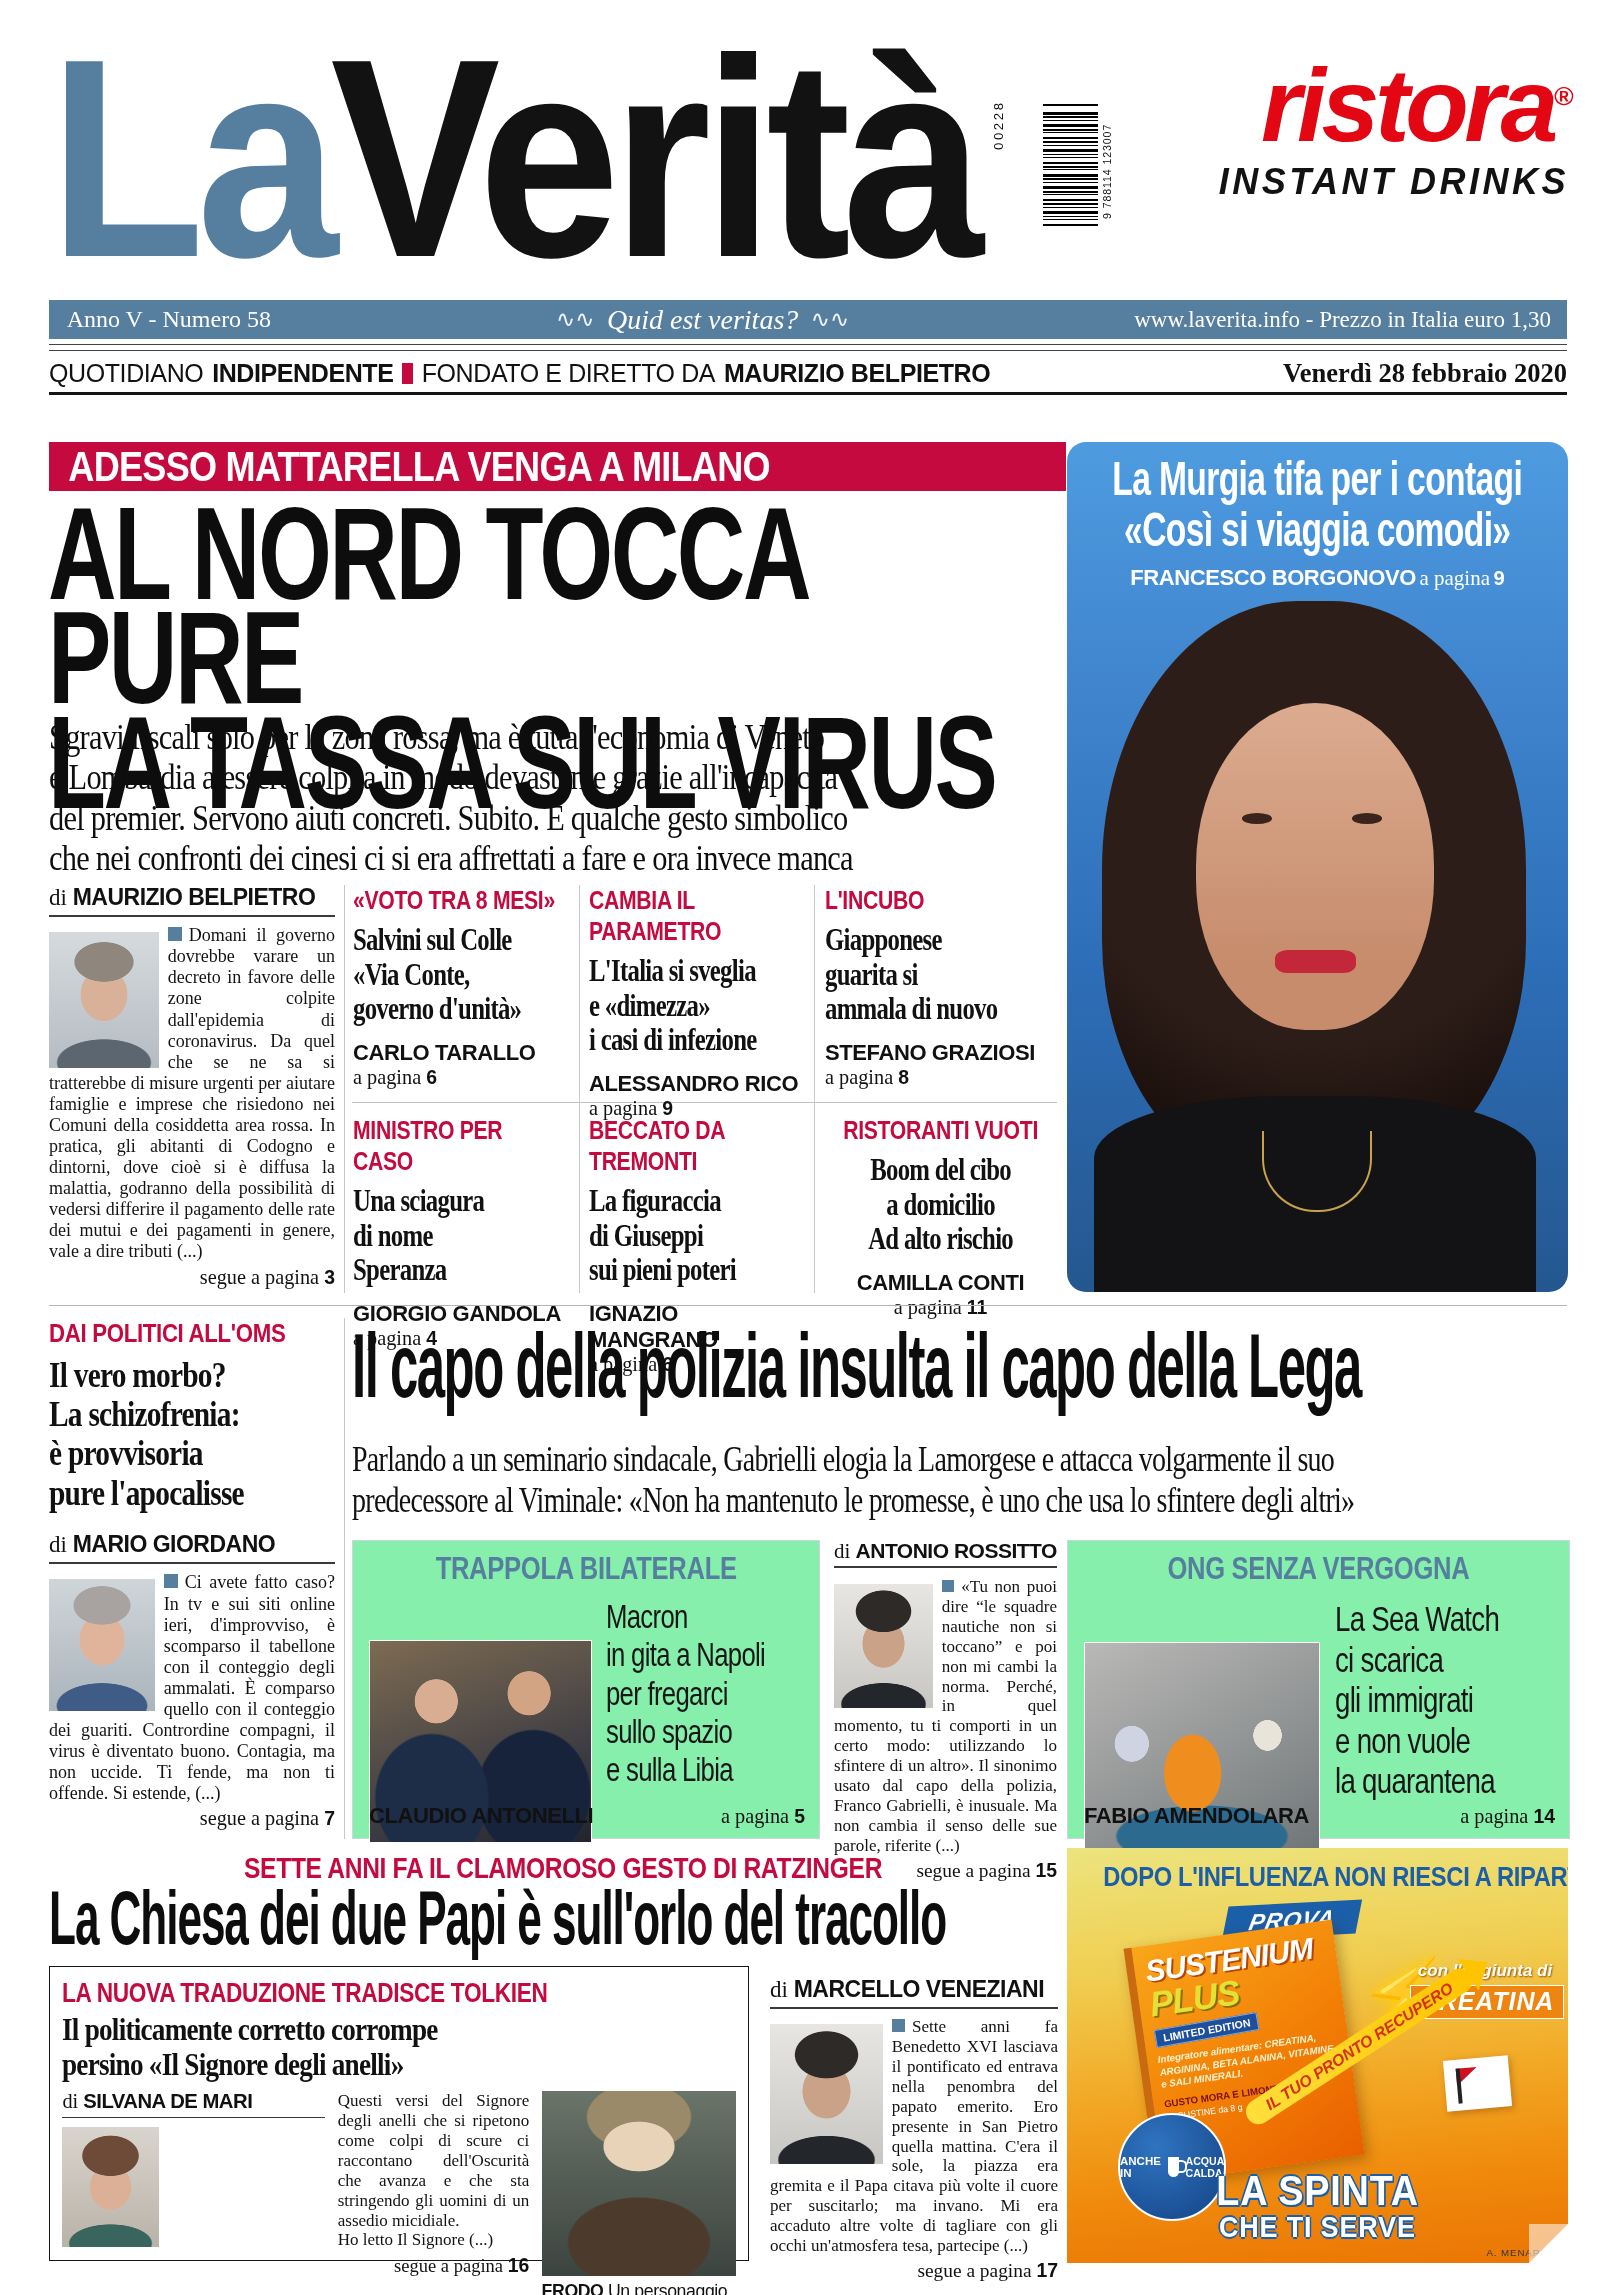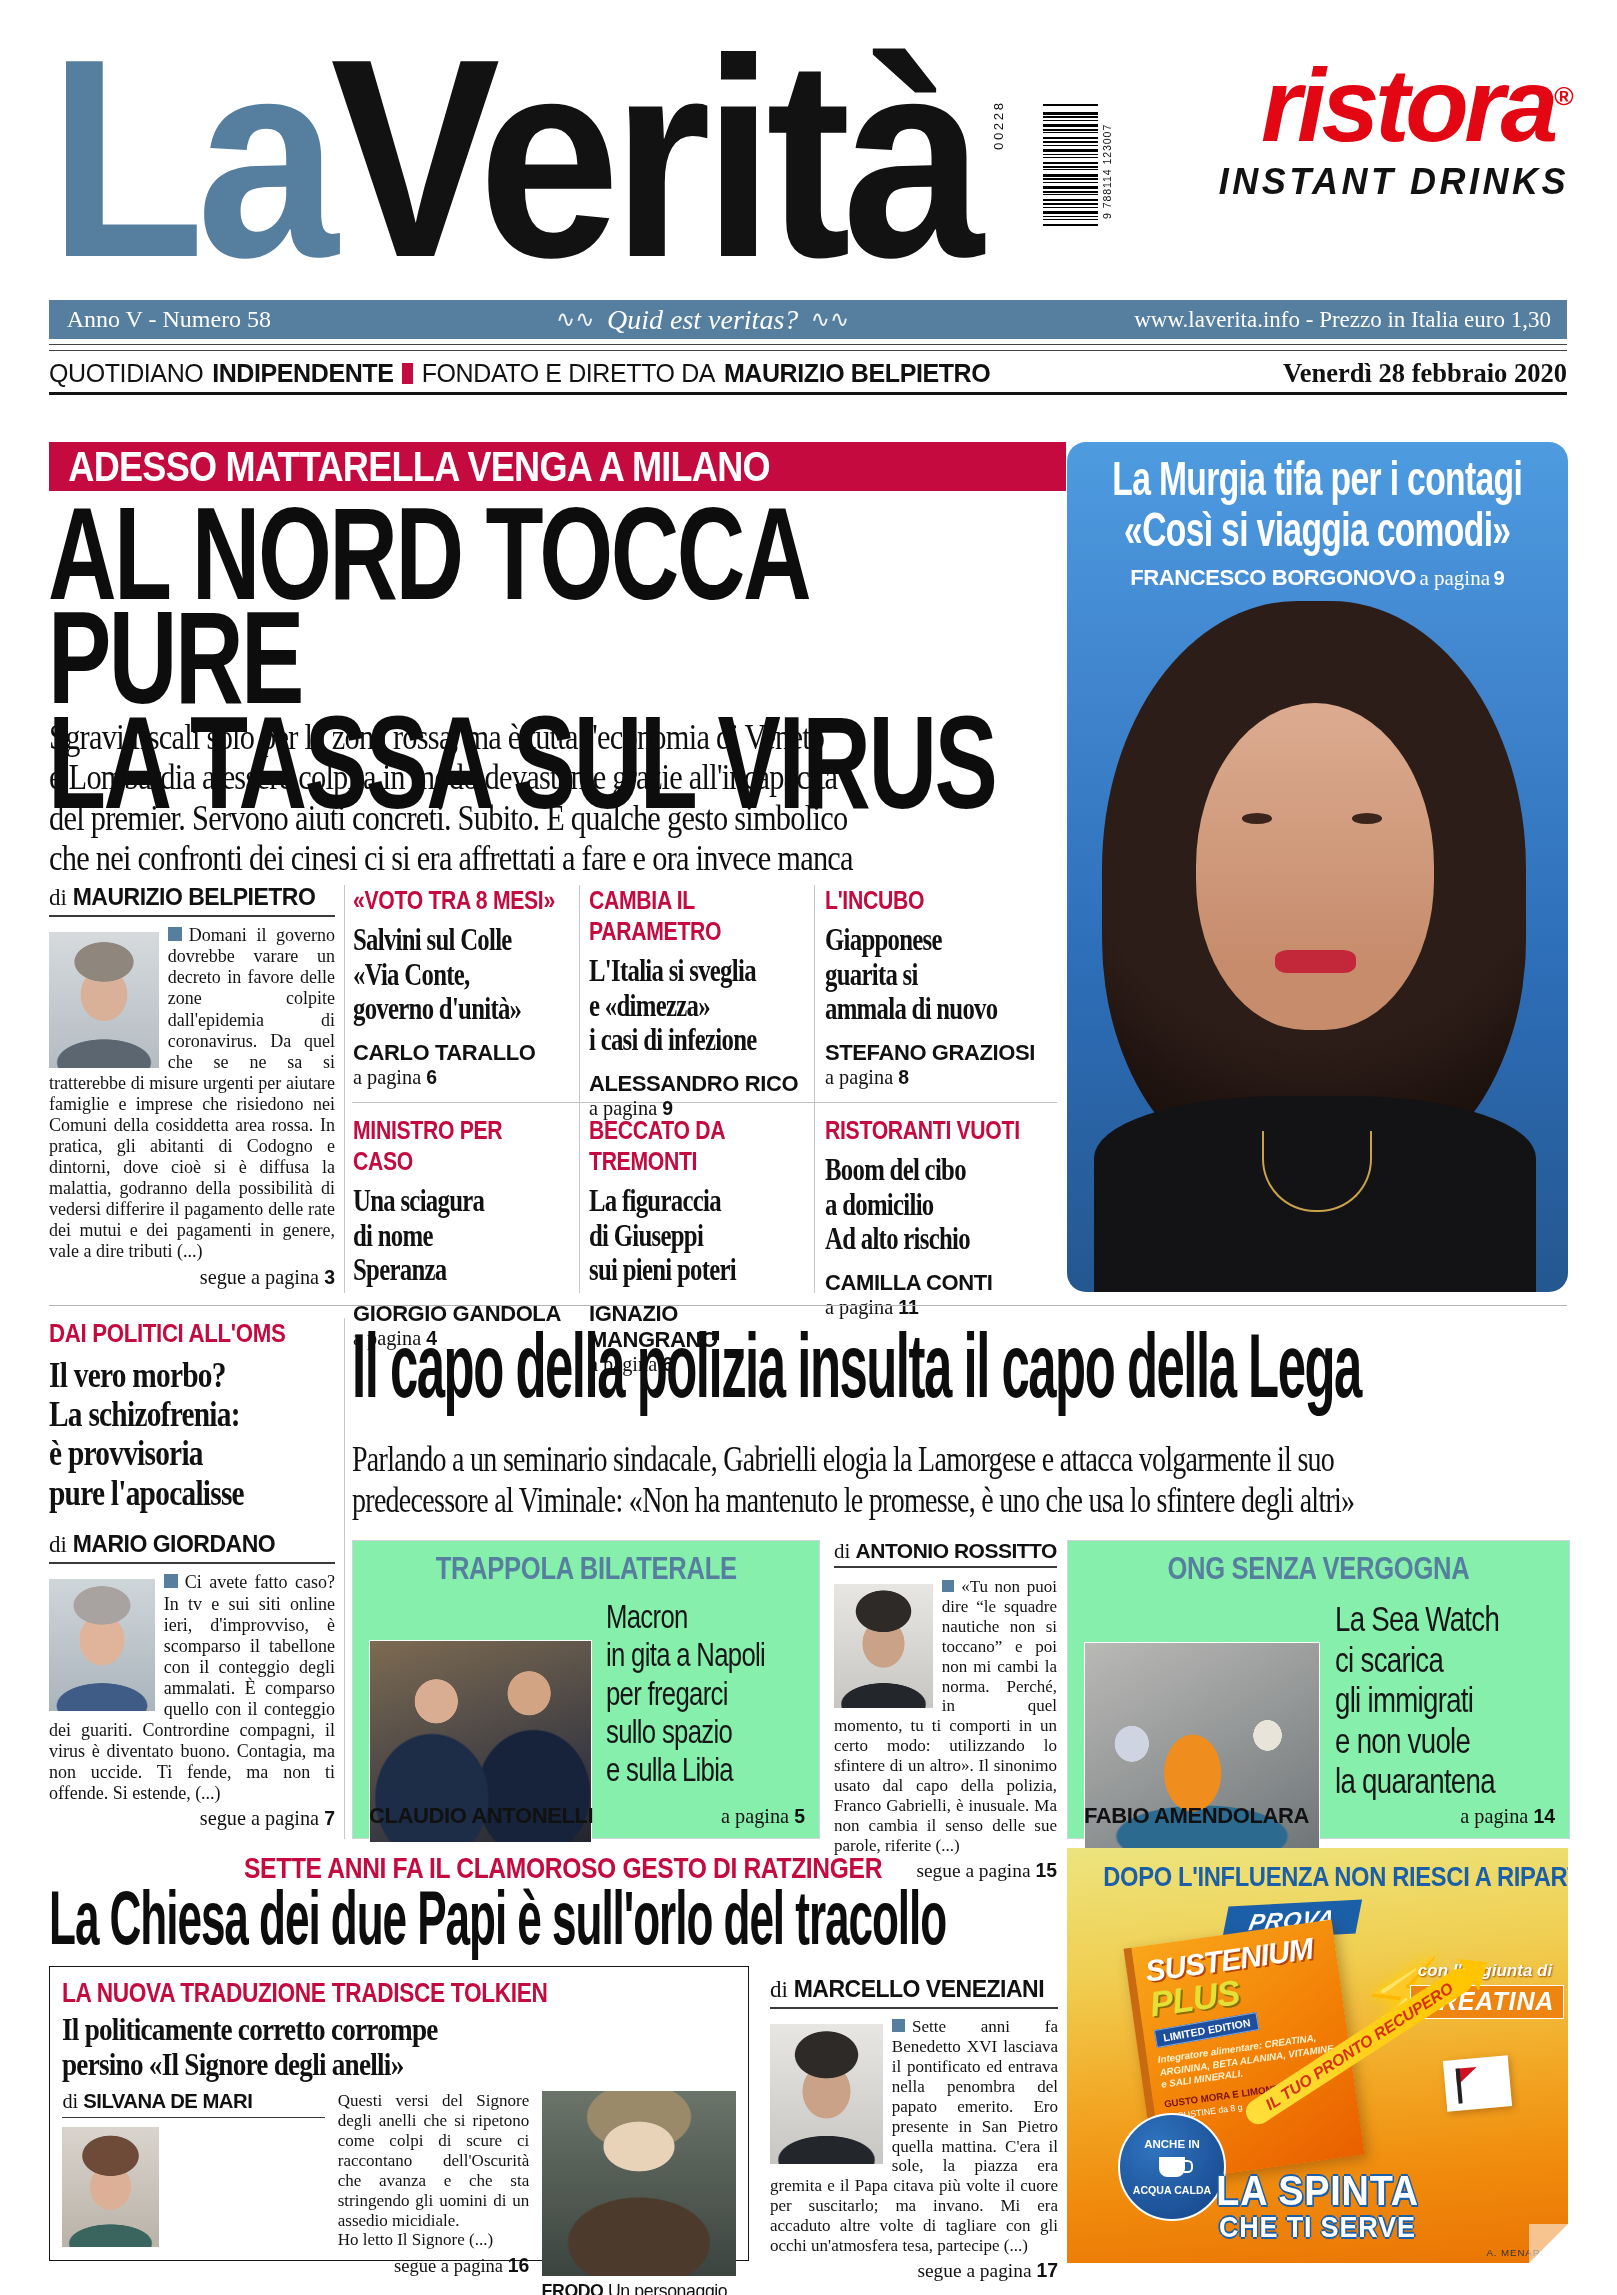--- a/index.html
+++ b/index.html
@@ -209,21 +209,21 @@
     <div class="pg"><span>a pagina</span> <b>4</b></div>
   </div>
   <div class="abs" style="left:589px;top:1115px;width:212px;">
     <div class="cx kick" style="width:265px;transform:scaleX(0.8);font-size:26.5px;">BECCATO DA TREMONTI</div>
     <div class="cx serif" style="width:265px;transform:scaleX(0.8);font-size:31px;font-weight:bold;line-height:1.12;letter-spacing:-0.9px;margin-top:7px;">La figuraccia
 di Giuseppi
 sui pieni poteri</div>
     <div class="byname" style="margin-top:12.4px;">IGNAZIO MANGRANO</div>
     <div class="pg"><span>a pagina</span> <b>6</b></div>
   </div>
-  <div class="abs" style="left:825px;top:1115px;width:231px;">
+  <div class="abs" style="left:825px;top:1115px;width:231px;text-align:center;">
     <div class="cx kick" style="width:289px;transform:scaleX(0.8);font-size:26.5px;">RISTORANTI VUOTI</div>
     <div class="cx serif" style="width:289px;transform:scaleX(0.8);font-size:31px;font-weight:bold;line-height:1.12;letter-spacing:-0.9px;margin-top:7px;">Boom del cibo
 a domicilio
 Ad alto rischio</div>
     <div class="byname" style="margin-top:12.4px;">CAMILLA CONTI</div>
     <div class="pg"><span>a pagina</span> <b>11</b></div>
   </div>
 
   <div class="abs" style="left:49px;top:1305px;width:1518px;height:0.9px;background:#b5b5b5;"></div>
 
@@ -358,21 +358,21 @@
     <div class="abs" style="left:343px;top:113px;width:150px;text-align:center;">
       <div class="sans ital" style="font-size:17px;font-weight:bold;color:#fff;text-shadow:0.9px 0.9px 1.8px #9c5200;">con l'aggiunta di</div>
       <div class="sans ital" style="display:inline-block;margin-top:3.5px;background:#ef8511;border:1.8px solid #fff;color:#fff;font-weight:bold;font-size:25px;padding:1.8px 8.8px;letter-spacing:0.9px;">CREATINA</div>
     </div>
 
     <div class="abs" style="left:181px;top:258px;width:265px;height:25px;background:linear-gradient(90deg,#ffdf3a,#ffc400);border-radius:14px;transform:rotate(-33deg);transform-origin:0 50%;">
       <div class="abs" style="right:-21px;top:-7px;width:0;height:0;border-left:23px solid #ffc400;border-top:19.4px solid transparent;border-bottom:19.4px solid transparent;"></div>
       <div class="cx1 sans ital" style="font-size:16px;font-weight:bold;color:#d63111;line-height:25px;text-align:center;width:265px;">IL TUO PRONTO RECUPERO</div>
     </div>
 
-    <div class="abs" style="left:51px;top:265px;width:104px;height:104px;border-radius:50%;background:radial-gradient(circle at 35% 30%,#2f74c0,#1b4f94 75%);border:2.6px solid #fff;display:flex;flex-direction:column;align-items:center;justify-content:center;gap:7px;">
+    <div class="abs" style="left:51px;top:265px;width:104px;height:104px;border-radius:50%;background:radial-gradient(circle at 35% 30%,#2f74c0,#1b4f94 75%);border:2.6px solid #fff;display:flex;align-items:center;justify-content:center;gap:7px;">
       <div class="sans" style="font-size:11.5px;font-weight:bold;color:#fff;">ANCHE IN</div>
       <div style="position:relative;width:26.5px;height:19.4px;background:#fff;border-radius:0 0 8.8px 8.8px;">
         <div class="abs" style="right:-8px;top:2.6px;width:7px;height:8.8px;border:2.6px solid #fff;border-left:none;border-radius:0 5.3px 5.3px 0;"></div>
       </div>
       <div class="sans" style="font-size:10.6px;font-weight:bold;color:#fff;">ACQUA CALDA</div>
     </div>
 
     <div class="abs" style="left:0;right:0;bottom:19.4px;text-align:center;">
       <div class="sans" style="display:inline-block;transform:scaleX(0.9);font-size:42px;font-weight:bold;color:#fff;letter-spacing:0.9px;text-shadow:1.8px 0 0 var(--adblue),-1.8px 0 0 var(--adblue),0 1.8px 0 var(--adblue),0 -1.8px 0 var(--adblue),1.8px 1.8px 0 var(--adblue);">LA SPINTA</div><br>
       <div class="sans" style="display:inline-block;transform:scaleX(0.9);font-size:30px;font-weight:bold;color:#fff;letter-spacing:0.9px;margin-top:-5.3px;text-shadow:1.8px 0 0 var(--adblue),-1.8px 0 0 var(--adblue),0 1.8px 0 var(--adblue),0 -1.8px 0 var(--adblue);">CHE TI SERVE</div>

